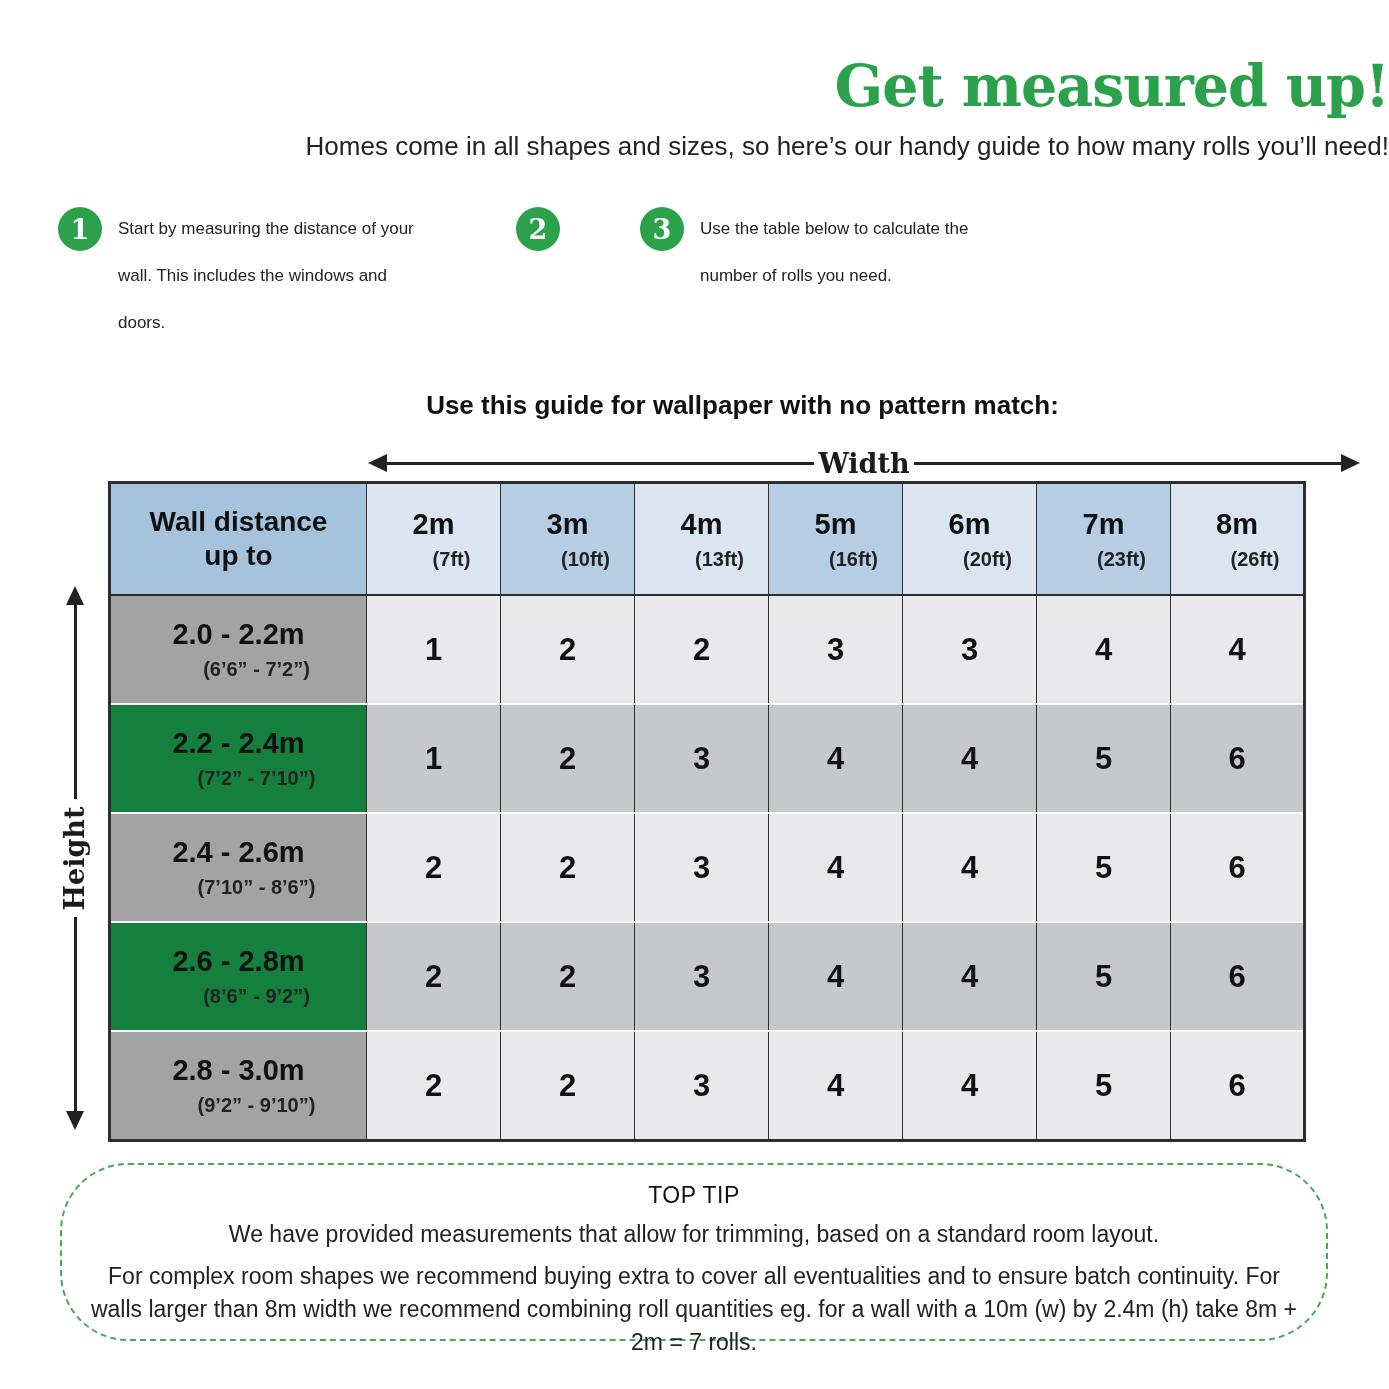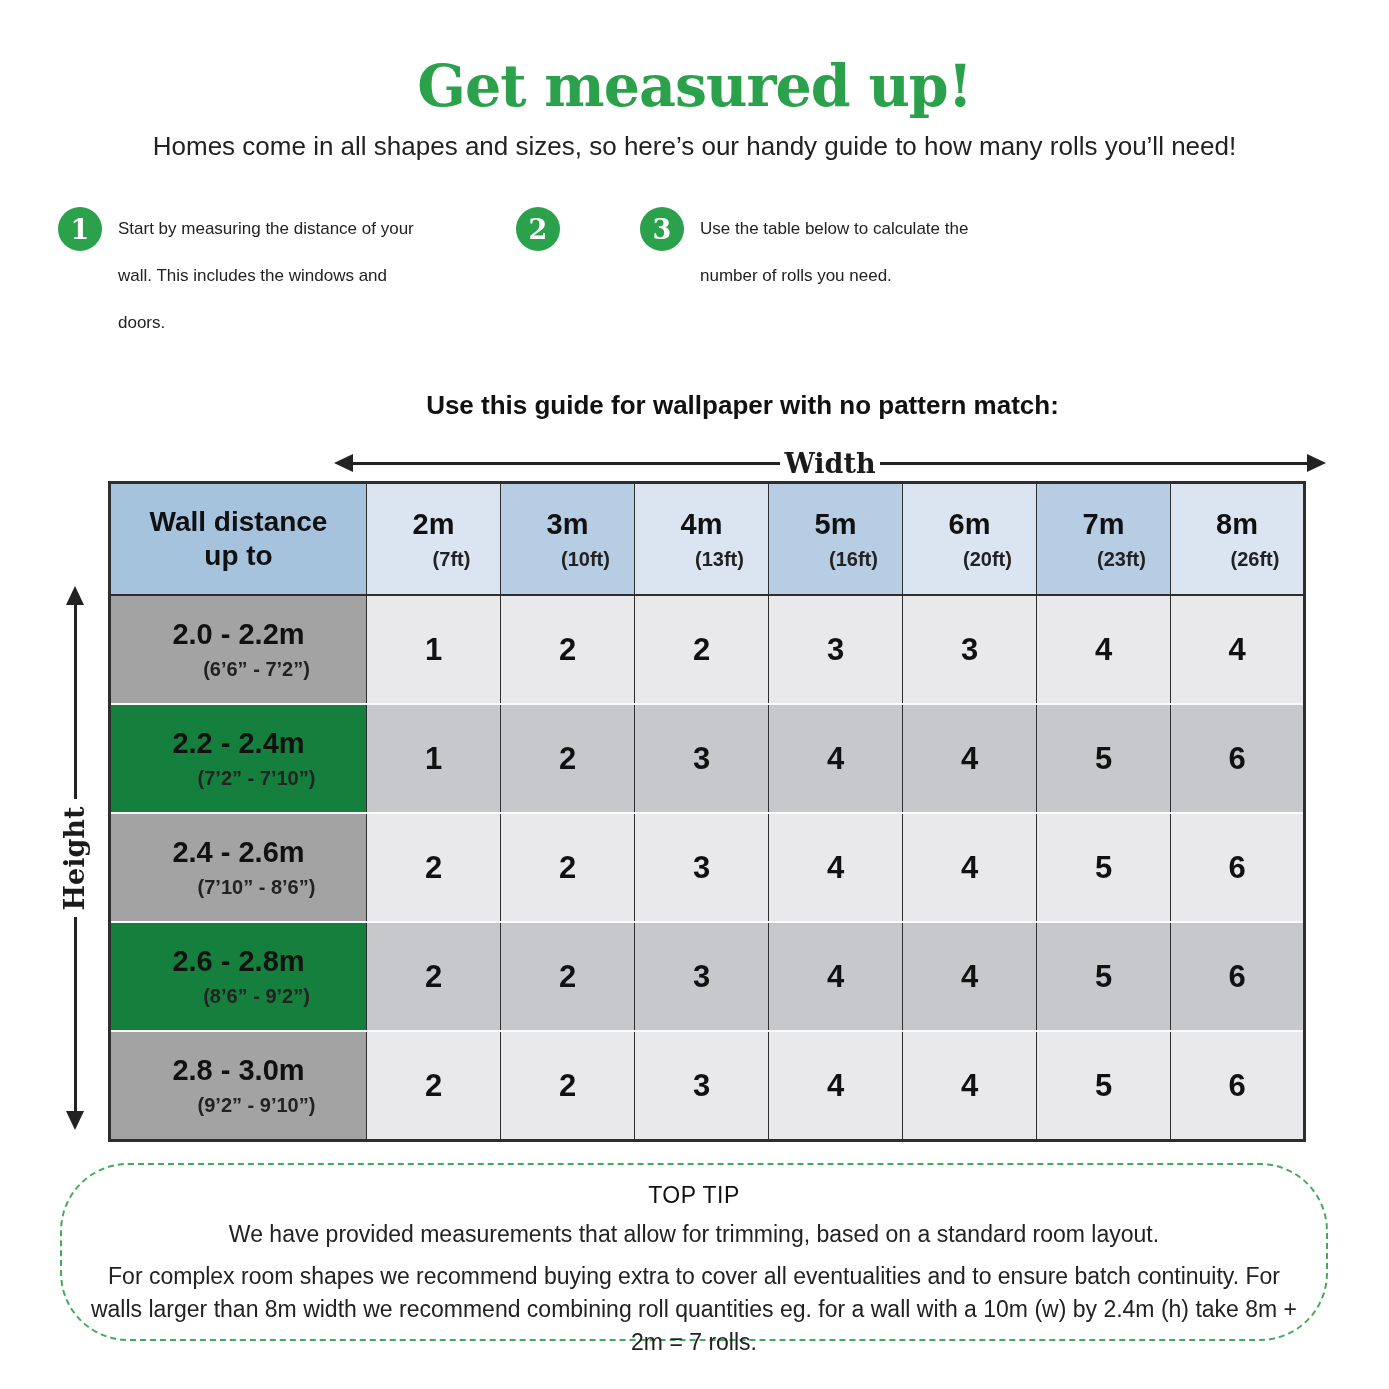--- a/index.html
+++ b/index.html
@@ -1,42 +1,42 @@
 <!DOCTYPE html>
 <html><head>
 <meta charset="utf-8">
 <style>
   html,body { margin:0; padding:0; background:#ffffff; }
   body { width:1389px; height:1389px; position:relative; overflow:hidden;
          font-family:"Liberation Sans", sans-serif; color:#1d1d1d; }
 
   
-  .title { position:absolute; top:52px; left:0; width:100%; text-align:center;
+  .title { position:absolute; top:52px; left:0; width:100%; text-align:right;
            font-family:"DejaVu Serif", serif; font-weight:bold;
            font-size:57px; letter-spacing:-1px; color:#2ba14b; }
-  .subtitle { position:absolute; top:131px; left:0; width:100%; text-align:center;
+  .subtitle { position:absolute; top:131px; left:0; width:100%; text-align:right;
               font-size:26px; color:#222; }
 
   
   .steps { position:absolute; top:205px; left:58px; display:flex; gap:80px; }
   .step { display:flex; gap:16px; align-items:flex-start; }
   .step-circle { width:44px; height:44px; border-radius:50%; background:#2ba14b;
                  color:#fff; font-family:"DejaVu Serif", serif; font-weight:bold;
                  font-size:27px; display:flex; align-items:center; justify-content:center;
                  flex:0 0 44px; margin-top:2px; }
   .step-text { font-size:17px; line-height:47px; color:#222; }
   .step:nth-child(1) .step-text { width:318px; }
   .step:nth-child(2) .step-text { width:342px; }
   .step:nth-child(3) .step-text { width:300px; }
 
   .guide-heading { position:absolute; top:390px; left:0; width:100%; text-align:center;
                    font-size:26px; font-weight:bold; color:#111;padding-left:48px; }
 
   
-  .width-arrow { position:absolute; top:448px; left:334px; width:992px; height:30px;
+  .width-arrow { position:absolute; top:448px; left:368px; width:992px; height:30px;
                  display:flex; align-items:center;justify-content:center; }
   .ah-left  { width:0; height:0; border-top:9px solid transparent; border-bottom:9px solid transparent;
               border-right:19px solid #222; }
   .ah-right { width:0; height:0; border-top:9px solid transparent; border-bottom:9px solid transparent;
               border-left:19px solid #222; }
   .h-line { flex:1; height:3px; background:#222; }
   .axis-label { font-family:"DejaVu Serif", serif; font-weight:bold; font-size:27px;
                 color:#1b1b1b; padding:0 4px; white-space:nowrap; }
 
   

